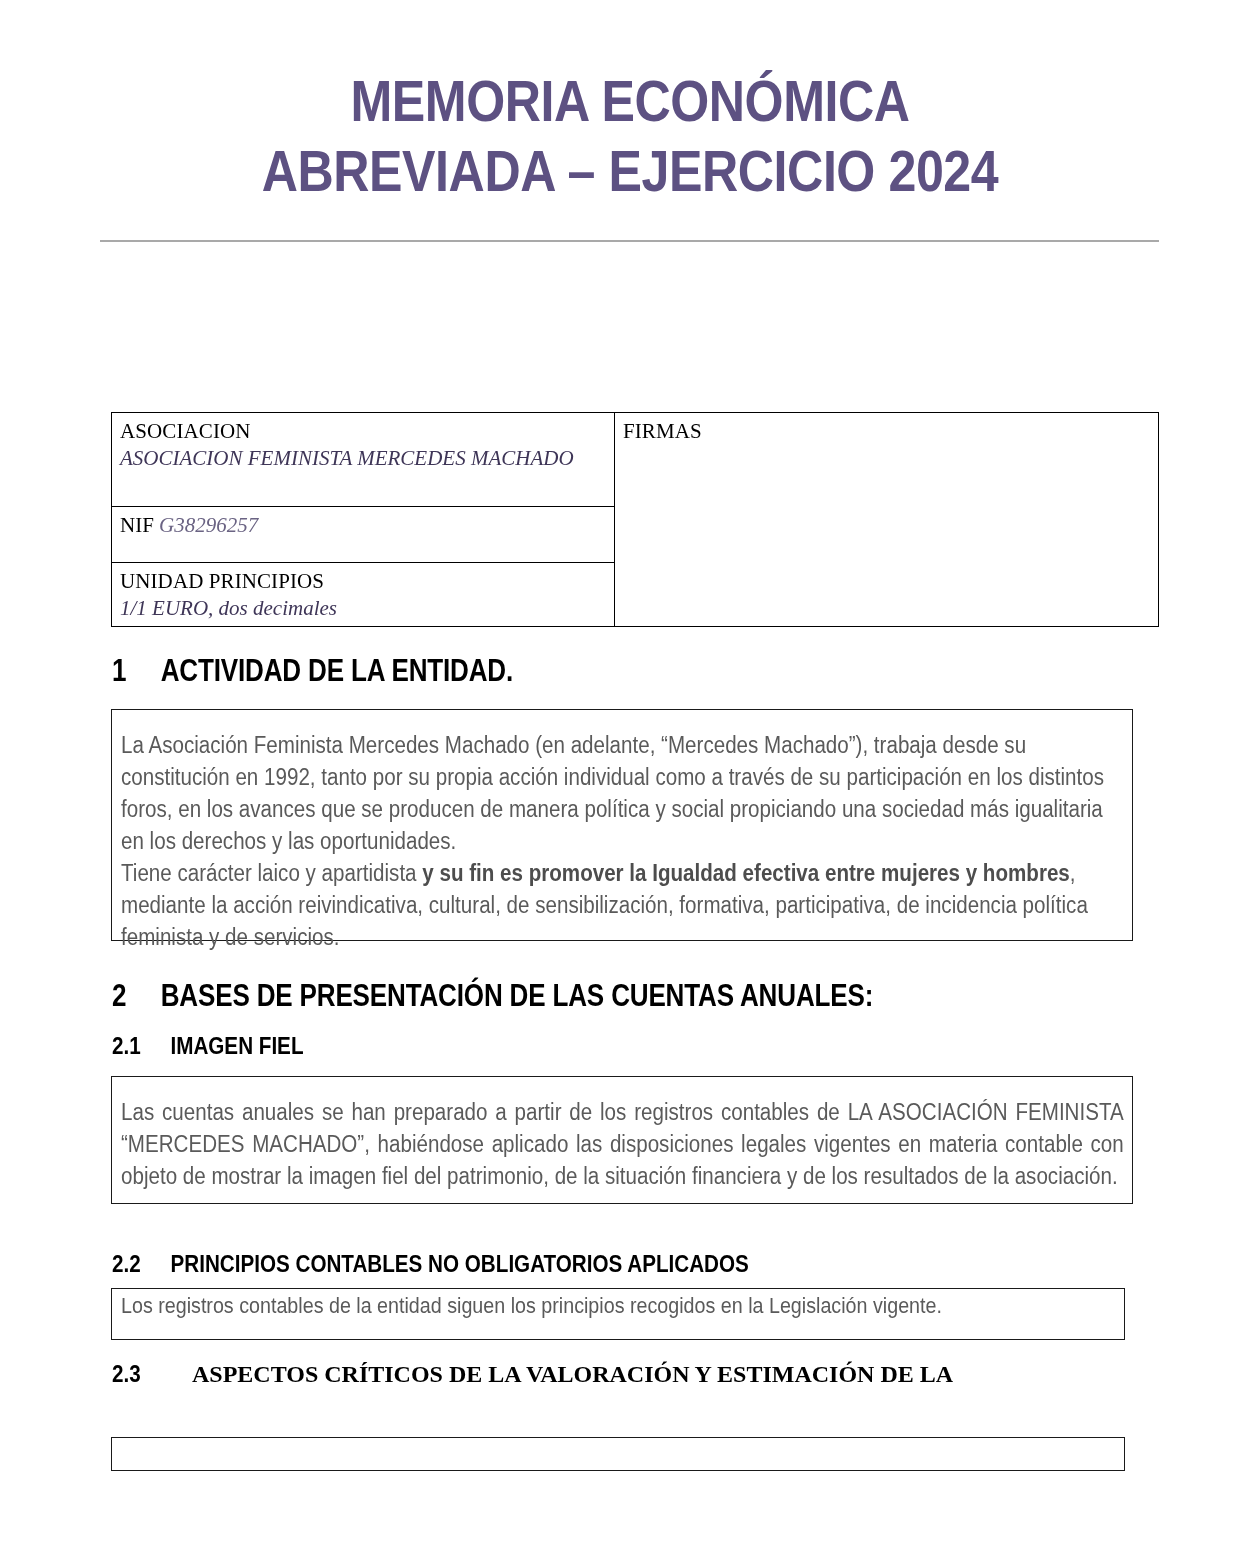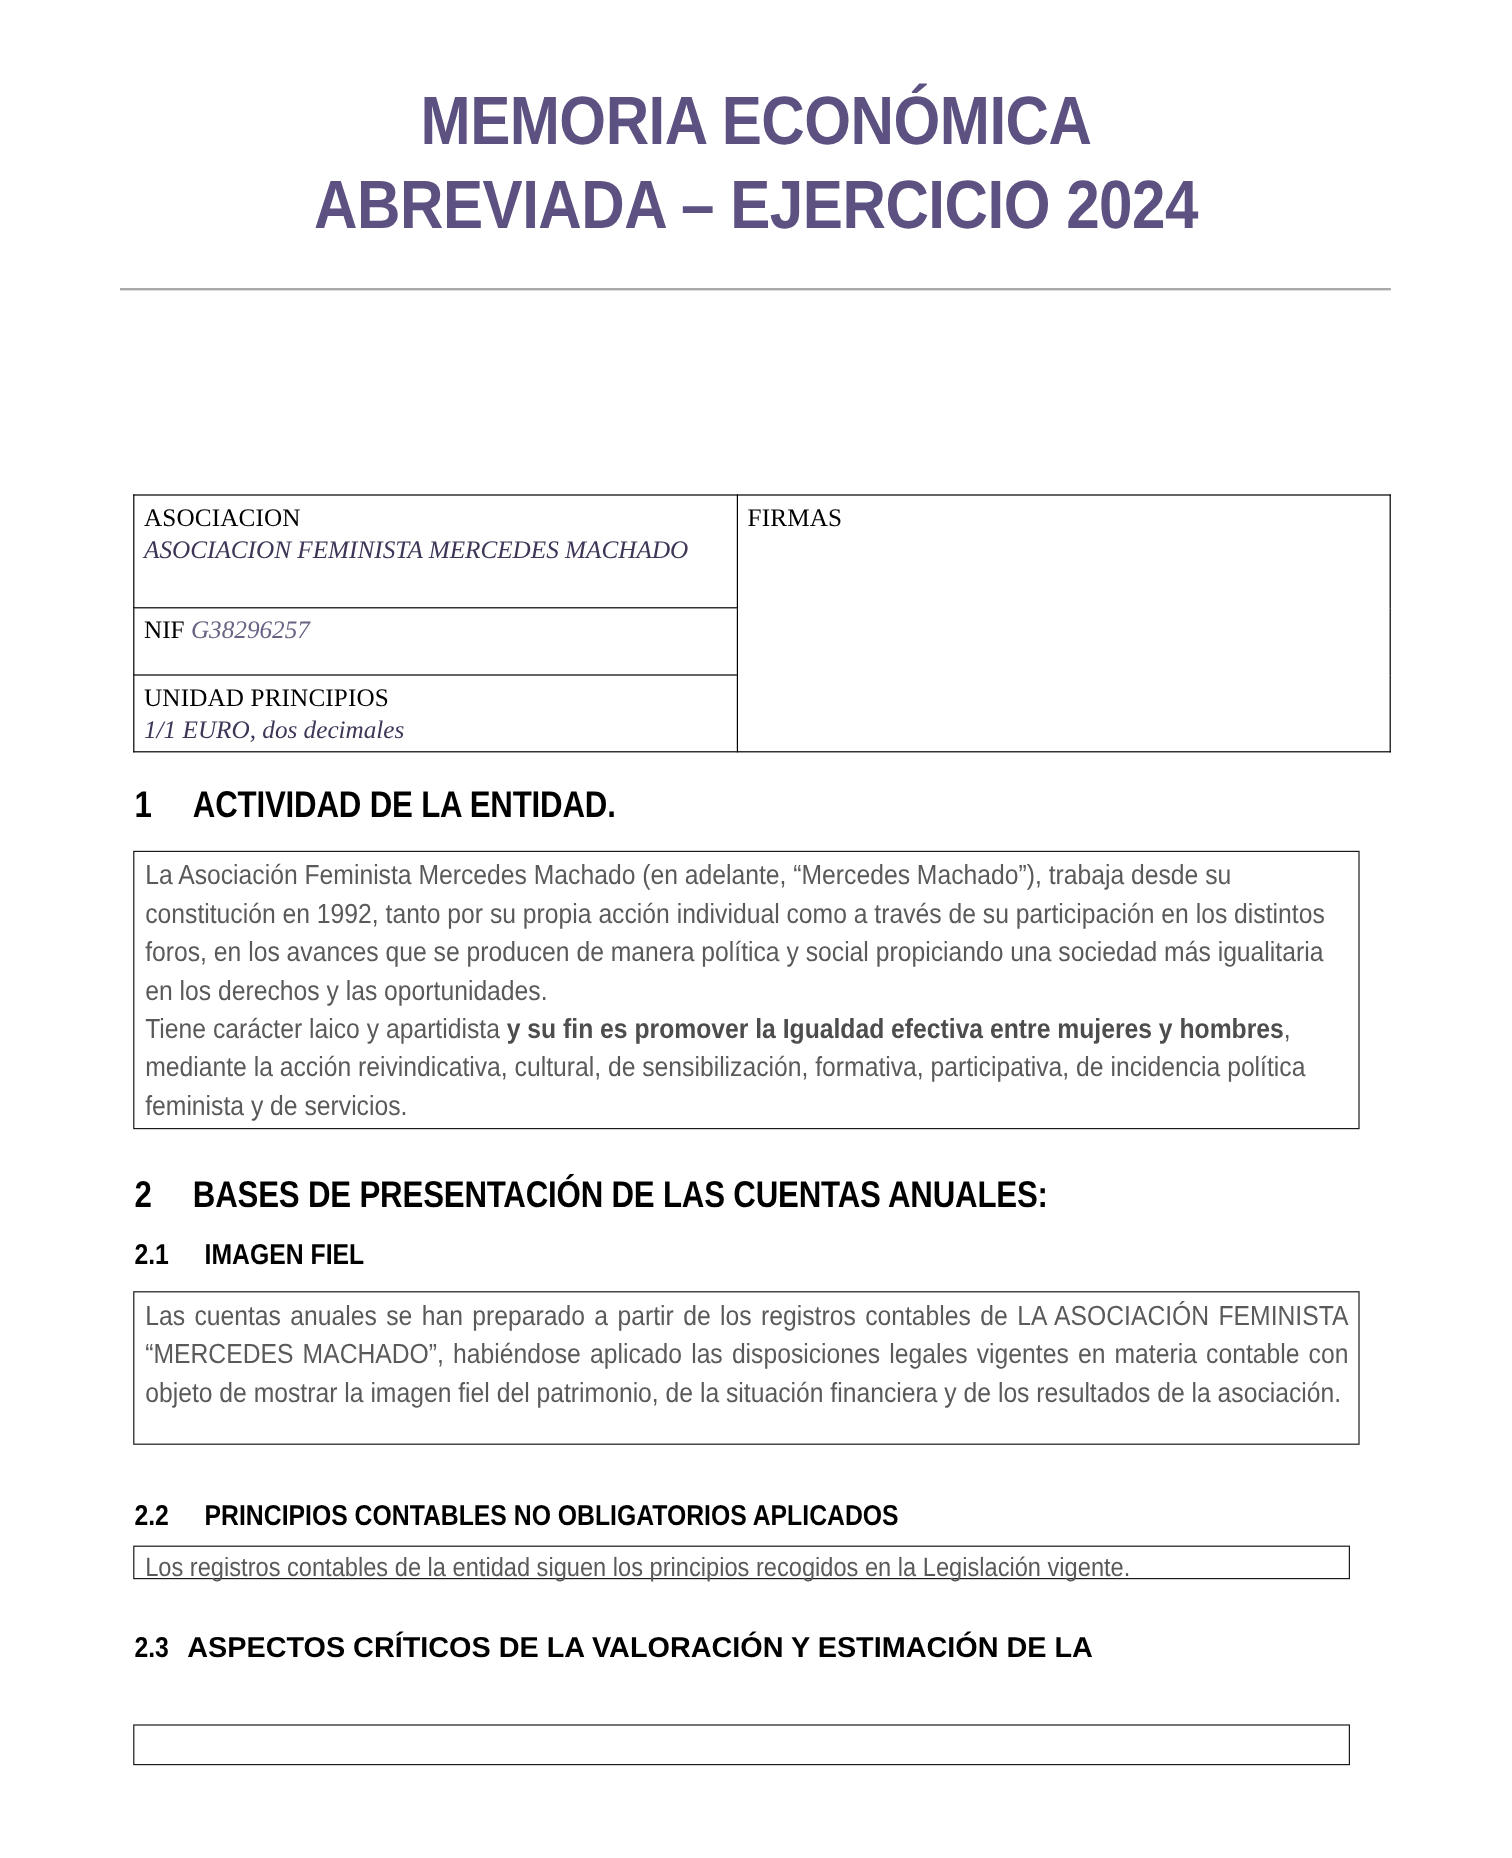--- a/index.html
+++ b/index.html
@@ -134,56 +134,57 @@
     letter-spacing: 0px;
   }
   .h2-just .num {
     position: absolute;
     left: 0; top: 0;
     width: 68px;
     transform: scaleX(0.86);
     transform-origin: left top;
   }
   .h2-just .body {
-    margin-left: 44px;
+    margin-left: 80px;
     text-align: justify;
     text-align-last: justify;
     transform: scaleX(0.9);
     transform-origin: left top;
     width: 111%;
+    font-family: Liberation Serif, serif;
   }
   .h2-just .body .line2 {
     display: block;
     text-align: left;
     text-align-last: left;
   }
 
   
   .box {
     position: absolute;
     border: 1.4px solid #1a1a1a;
     box-sizing: border-box;
     background: #ffffff;
     color: #5a5a5a;
     font-family: "Liberation Sans", sans-serif;
     font-size: 23px;
     line-height: 32px;
-    padding: 3px 8px 4px 9px;
+    padding: 19px 8px 4px 9px;
   }
   .box .inner {
     transform: scaleX(0.895);
     transform-origin: left top;
     width: 111.7%;
   }
   .box.justify .inner { text-align: justify; }
   .box b { font-weight: bold; color: #4d4d4d; }
 
   #box-activity  { left: 111px; top: 709px;  width: 1022px; height: 232px; }
   #box-imagen    { left: 111px; top: 1076px; width: 1022px; height: 128px; }
-  #box-principios{ left: 111px; top: 1288px; width: 1014px; height: 28px; padding-top: 1px; }
+  #box-principios{ left: 111px; top: 1288px; width: 1014px; height: 52px; padding-top: 1px; }
   #box-principios .inner { font-size: 22px; line-height: 32px; }
   #box-aspectos  { left: 111px; top: 1437px; width: 1014px; height: 34px; }
 </style>
 </head>
 <body>
 
 <div class="page">
 
   <div class="doc-title">MEMORIA ECONÓMICA
 ABREVIADA – EJERCICIO 2024</div>

